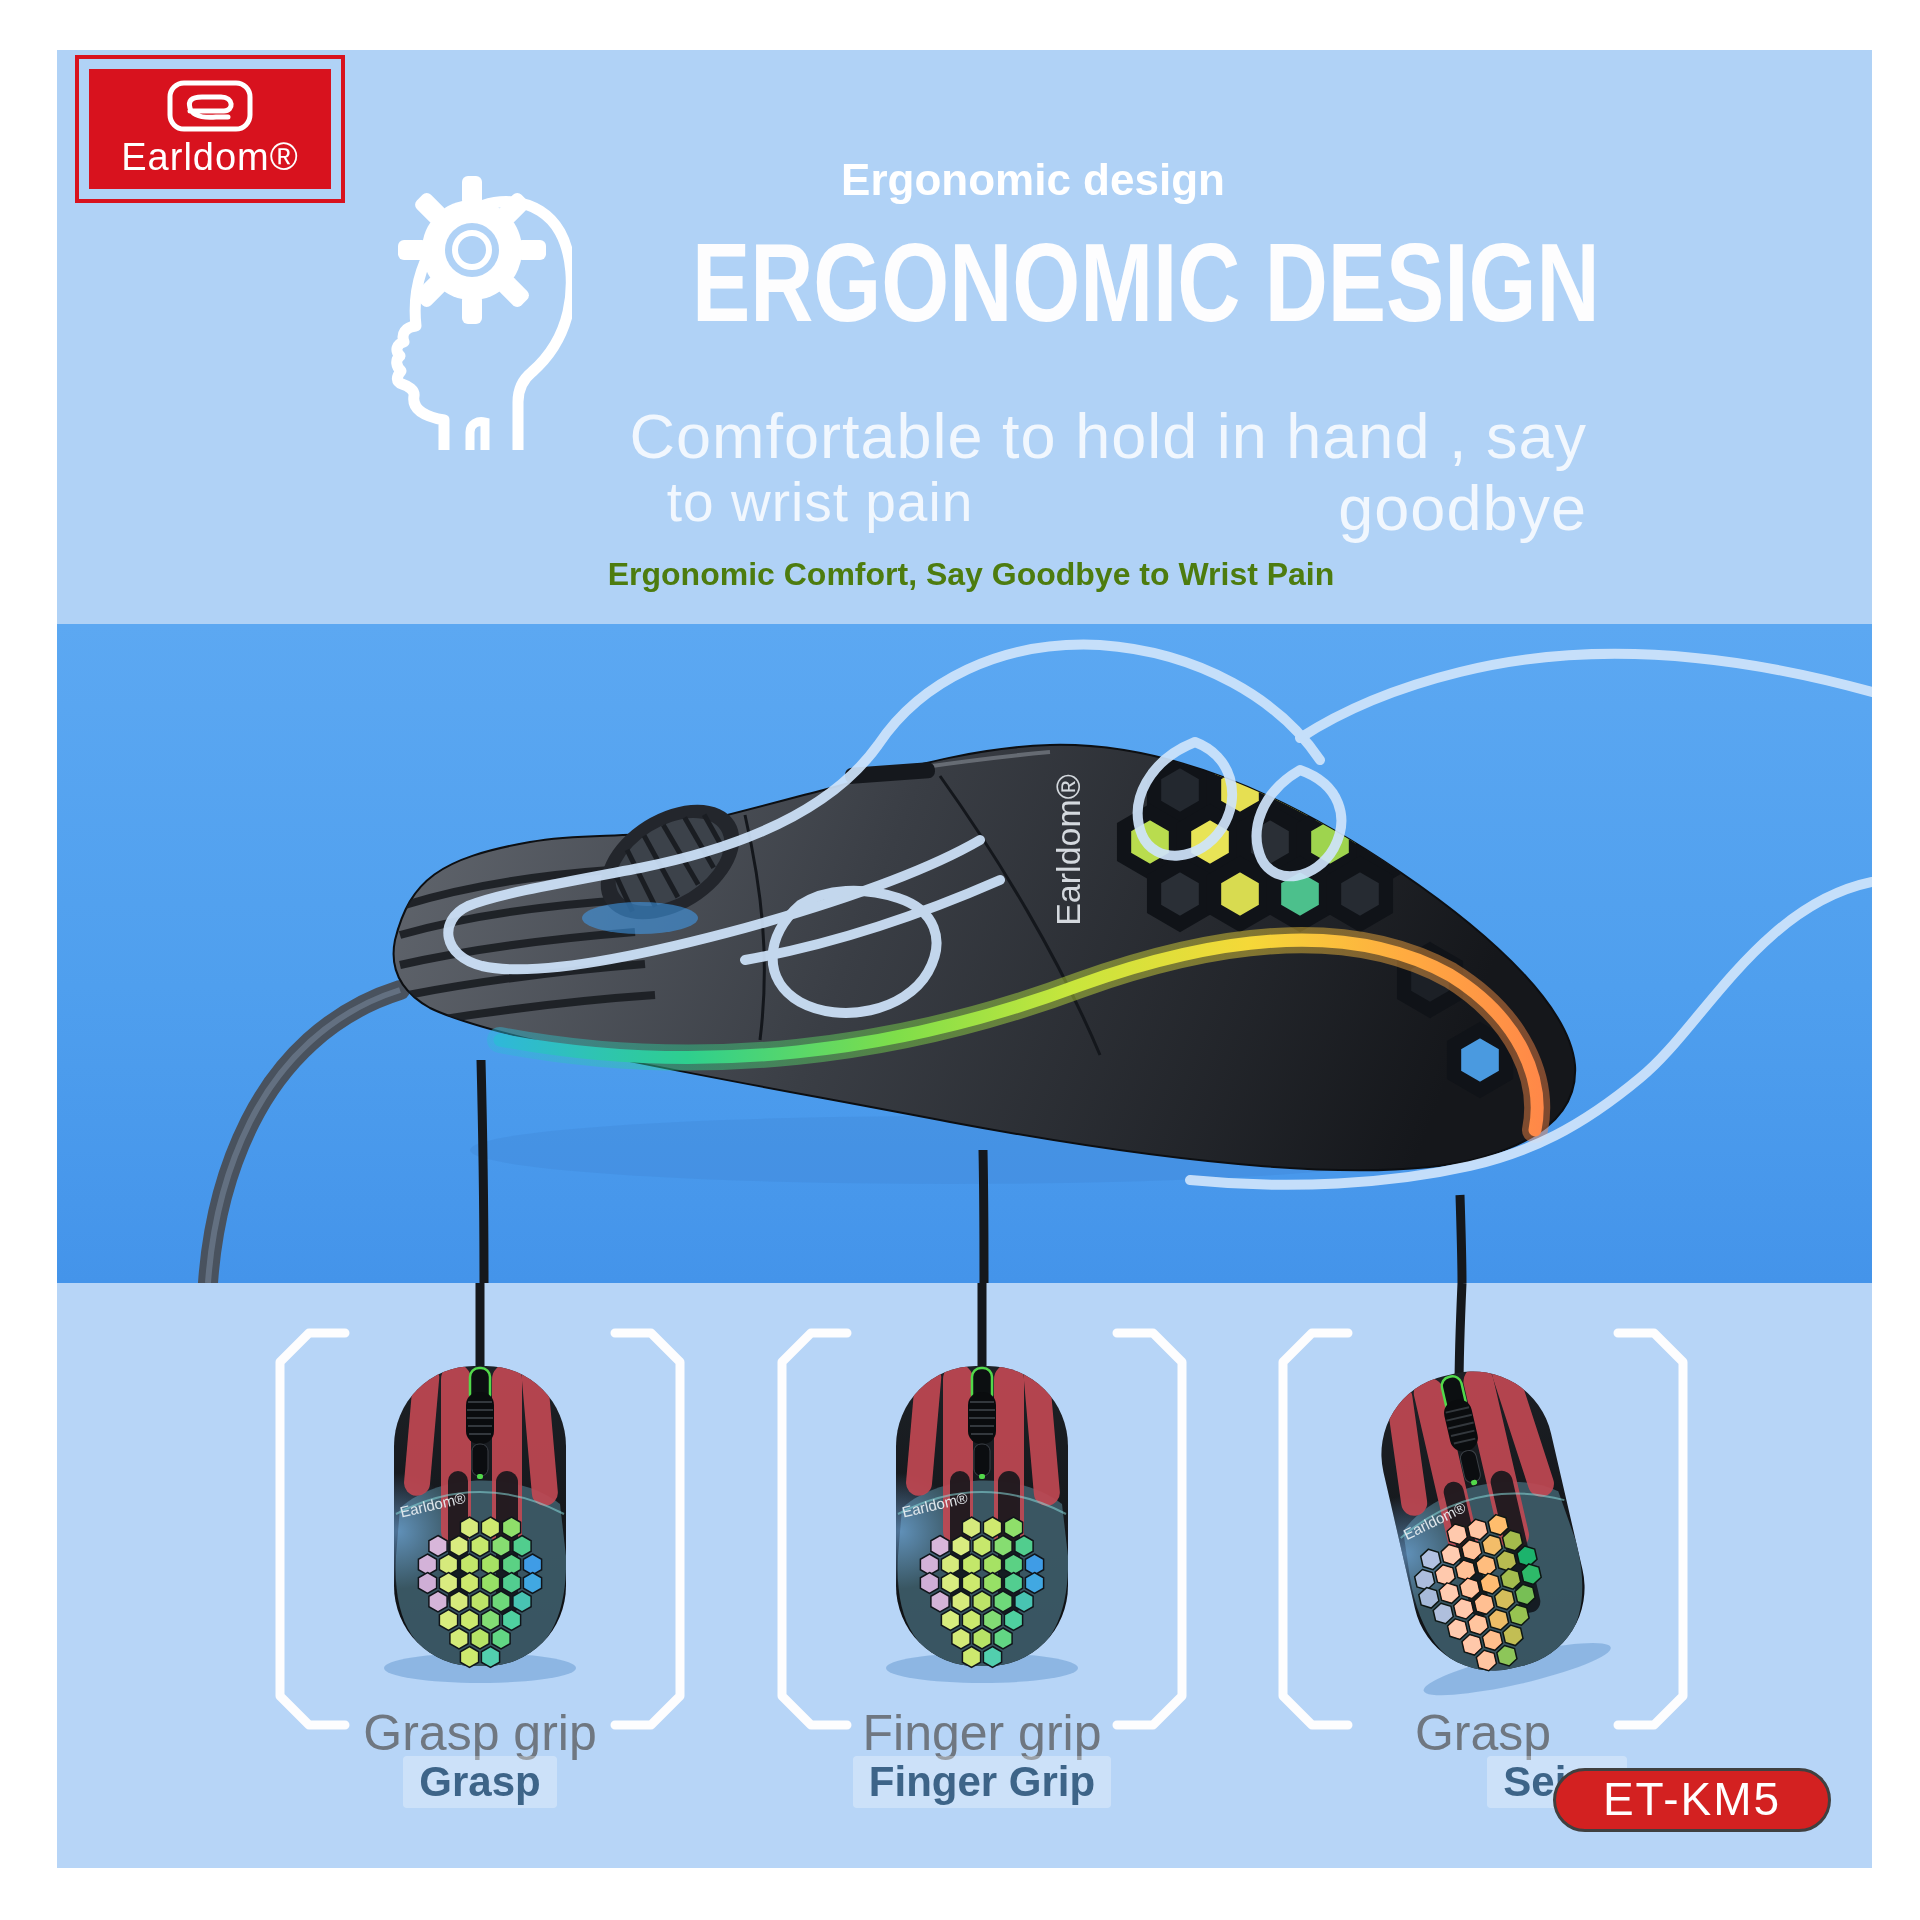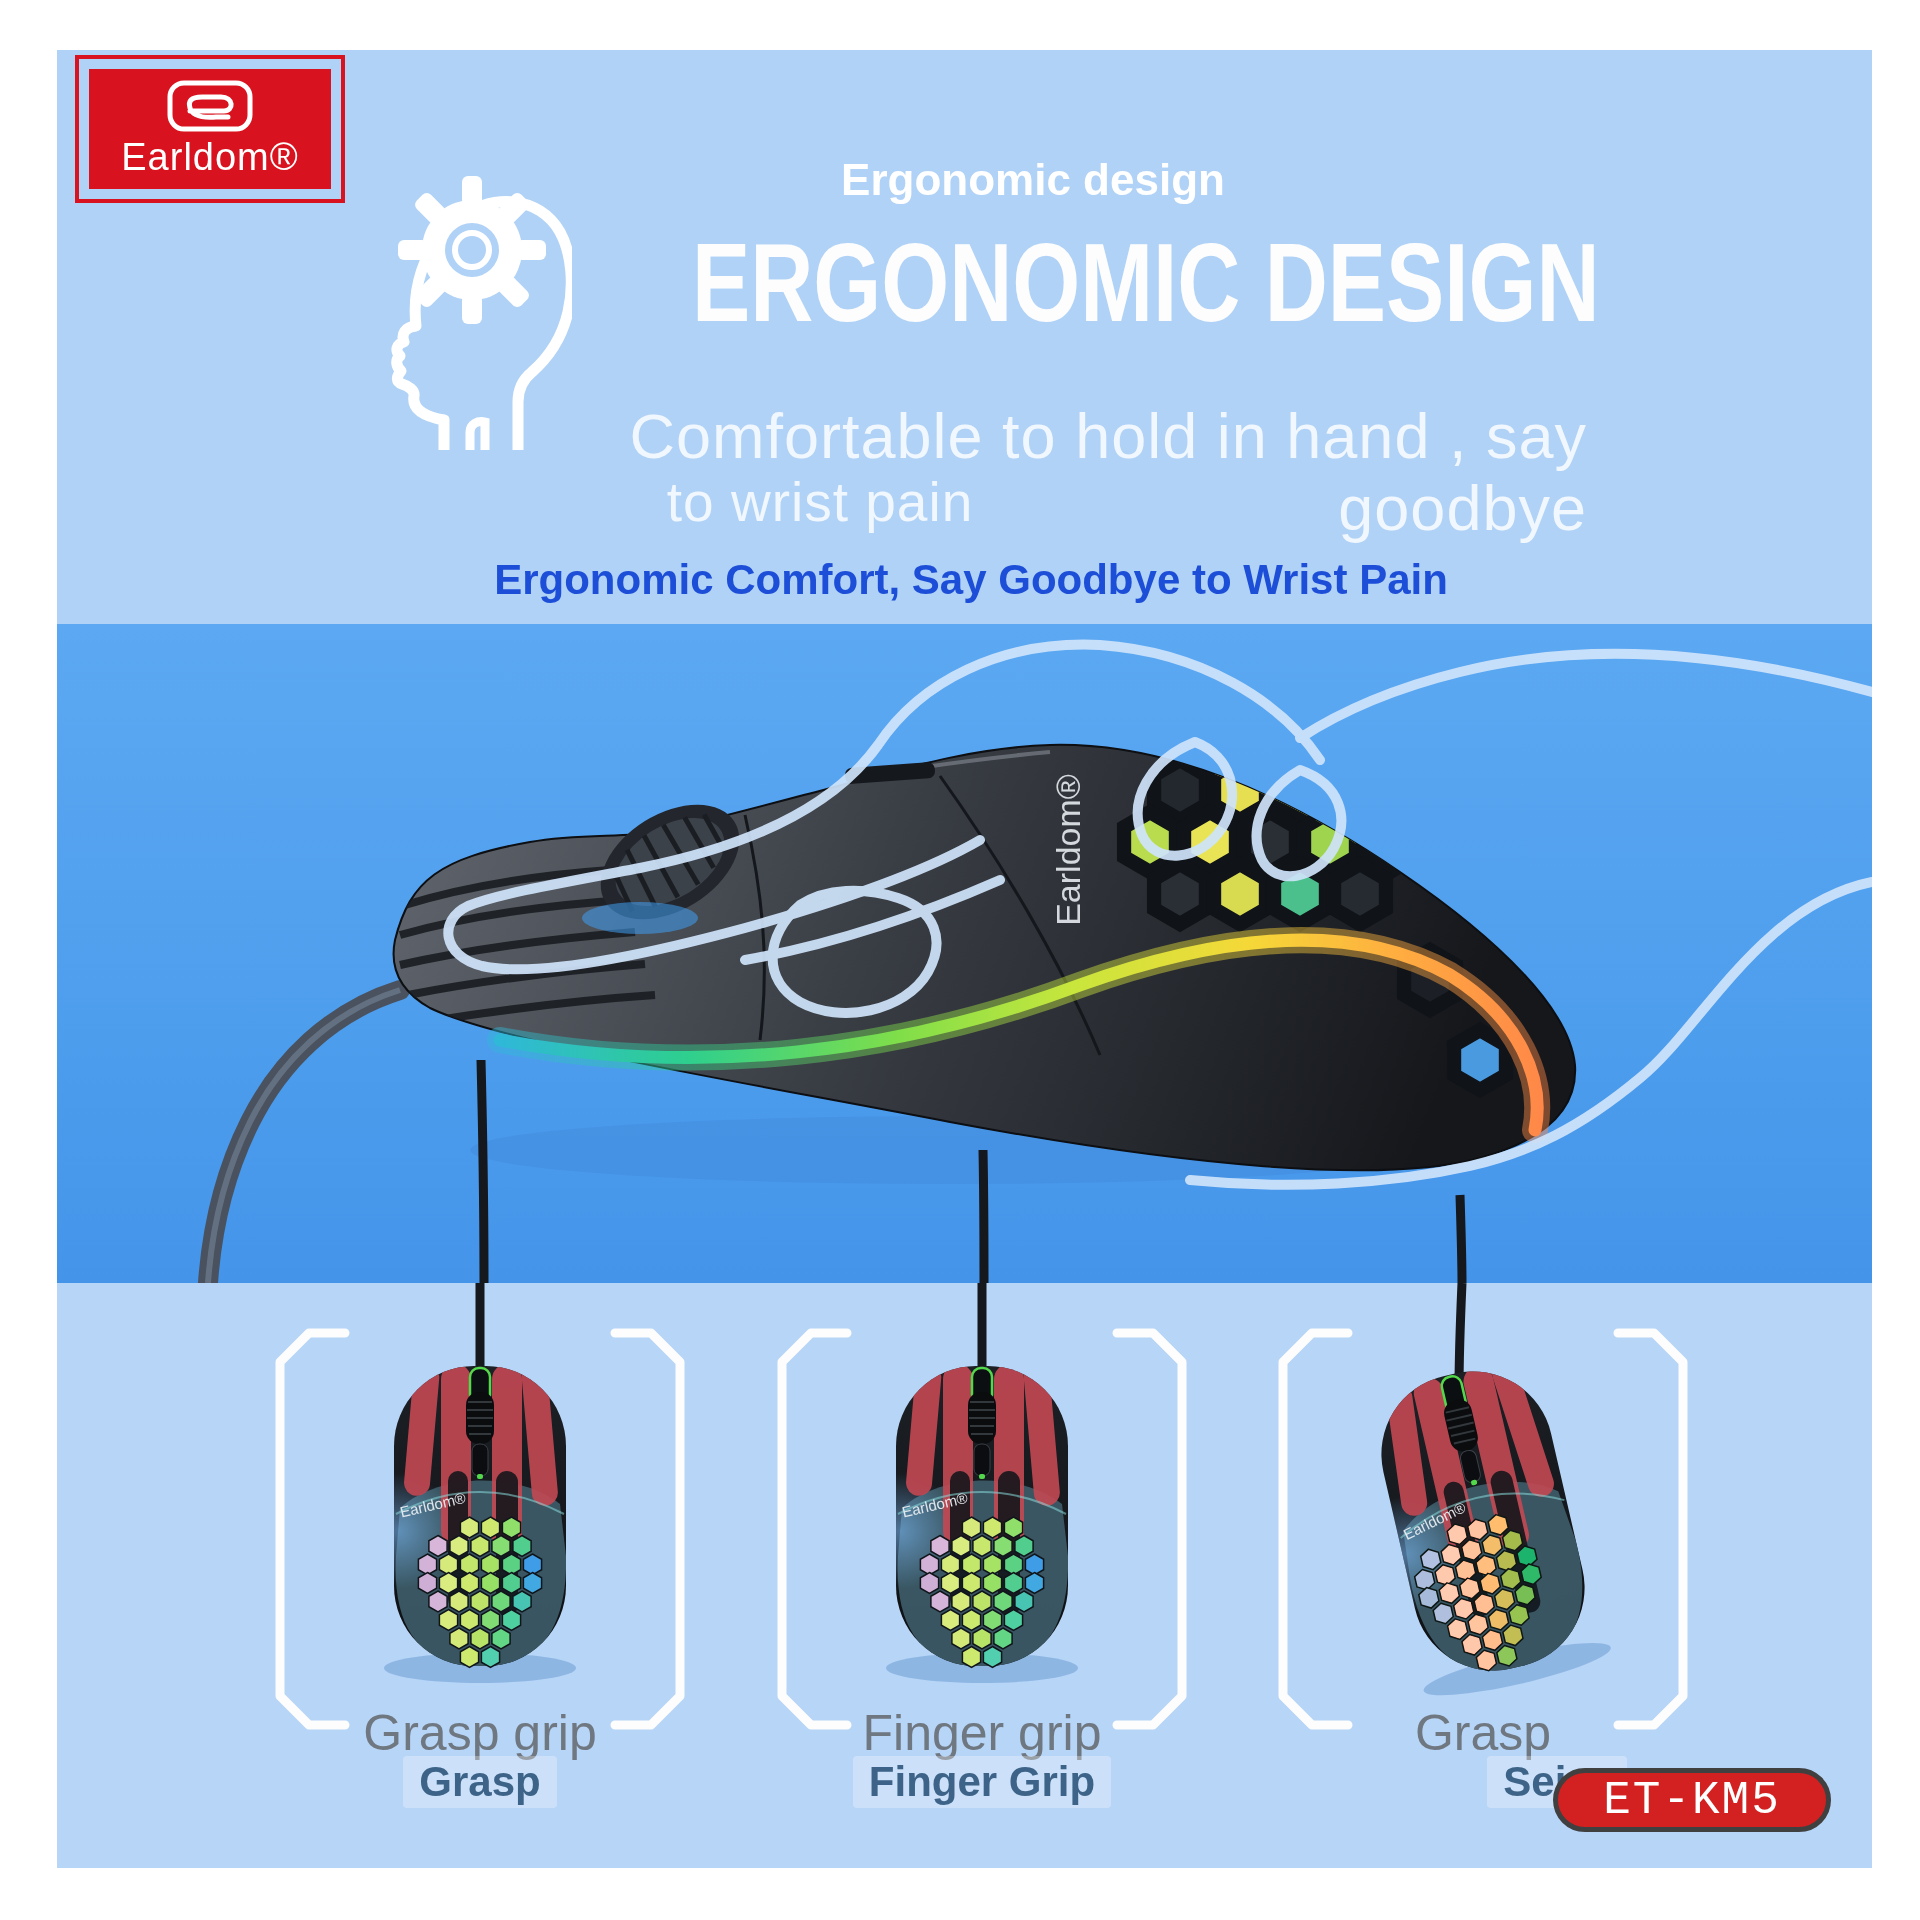--- a/index.html
+++ b/index.html
@@ -12,32 +12,32 @@
   .logo{position:absolute;left:75px;top:55px;width:270px;height:148px;background:#b0d2f6;border:4px solid #d8121e;box-sizing:border-box;}
   .logo-inner{position:absolute;left:10px;top:10px;right:10px;bottom:10px;background:#d8121e;display:flex;flex-direction:column;align-items:center;justify-content:center;}
   .logo-brand{color:#ffffff;font-size:38px;letter-spacing:1px;margin-top:4px;}
 
   
   .eyebrow{position:absolute;left:783px;top:155px;width:500px;text-align:center;font-size:44px;font-weight:bold;color:#ffffff;}
   .big-title{position:absolute;left:564px;top:218px;width:1000px;text-align:center;white-space:nowrap;font-size:112px;font-weight:bold;color:#fdfdfe;}
   .big-title span{display:inline-block;transform:scaleX(0.78);}
   .sub1{position:absolute;left:387px;top:400px;width:1200px;text-align:right;font-size:63px;font-weight:400;letter-spacing:1px;color:rgba(255,255,255,0.82);}
   .sub2{position:absolute;left:320px;top:470px;width:1000px;text-align:center;font-size:55px;font-weight:400;letter-spacing:1px;color:rgba(255,255,255,0.82);}
-  .tagline{position:absolute;left:471px;top:556px;width:1000px;text-align:center;font-size:42px;font-weight:bold;color:#1d4ed8;}
+  .tagline{position:absolute;left:471px;top:556px;width:1000px;text-align:center;font-size:32px;font-weight:bold;color:#4d7c0f;}
 
   .head-icon{position:absolute;left:372px;top:158px;width:200px;height:292px;}
   .hero-svg{position:absolute;left:57px;top:624px;width:1815px;height:659px;}
 
   
   .col-svg{position:absolute;top:1283px;width:420px;height:480px;}
   .grip-title{position:absolute;top:1696px;width:420px;text-align:center;font-size:50px;color:#6f7781;margin-top:8px;}
   .grip-sub-wrap{position:absolute;top:1756px;width:420px;text-align:center;}
   .grip-sub{display:inline-block;background:rgba(255,255,255,0.30);color:#3d6488;font-size:42px;font-weight:bold;padding:2px 16px;border-radius:4px;}
 
-  .badge{position:absolute;left:1553px;top:1768px;width:278px;height:64px;background:#d32121;border:5px solid #404040;border-radius:34px;box-sizing:border-box;color:#ffffff;font-size:46px;text-align:center;line-height:56px;letter-spacing:2px;font-family:Liberation Mono, monospace;}
+  .badge{position:absolute;left:1553px;top:1768px;width:278px;height:64px;background:#d32121;border:3px solid #404040;border-radius:34px;box-sizing:border-box;color:#ffffff;font-size:46px;text-align:center;line-height:56px;letter-spacing:2px;}
 </style>
 </head>
 <body>
 
 <div class="content"></div>
 <div class="band"></div>
 <div class="bottom-zone"></div>
 
 <svg width="0" height="0" style="position:absolute" aria-hidden="true">
   <defs>

